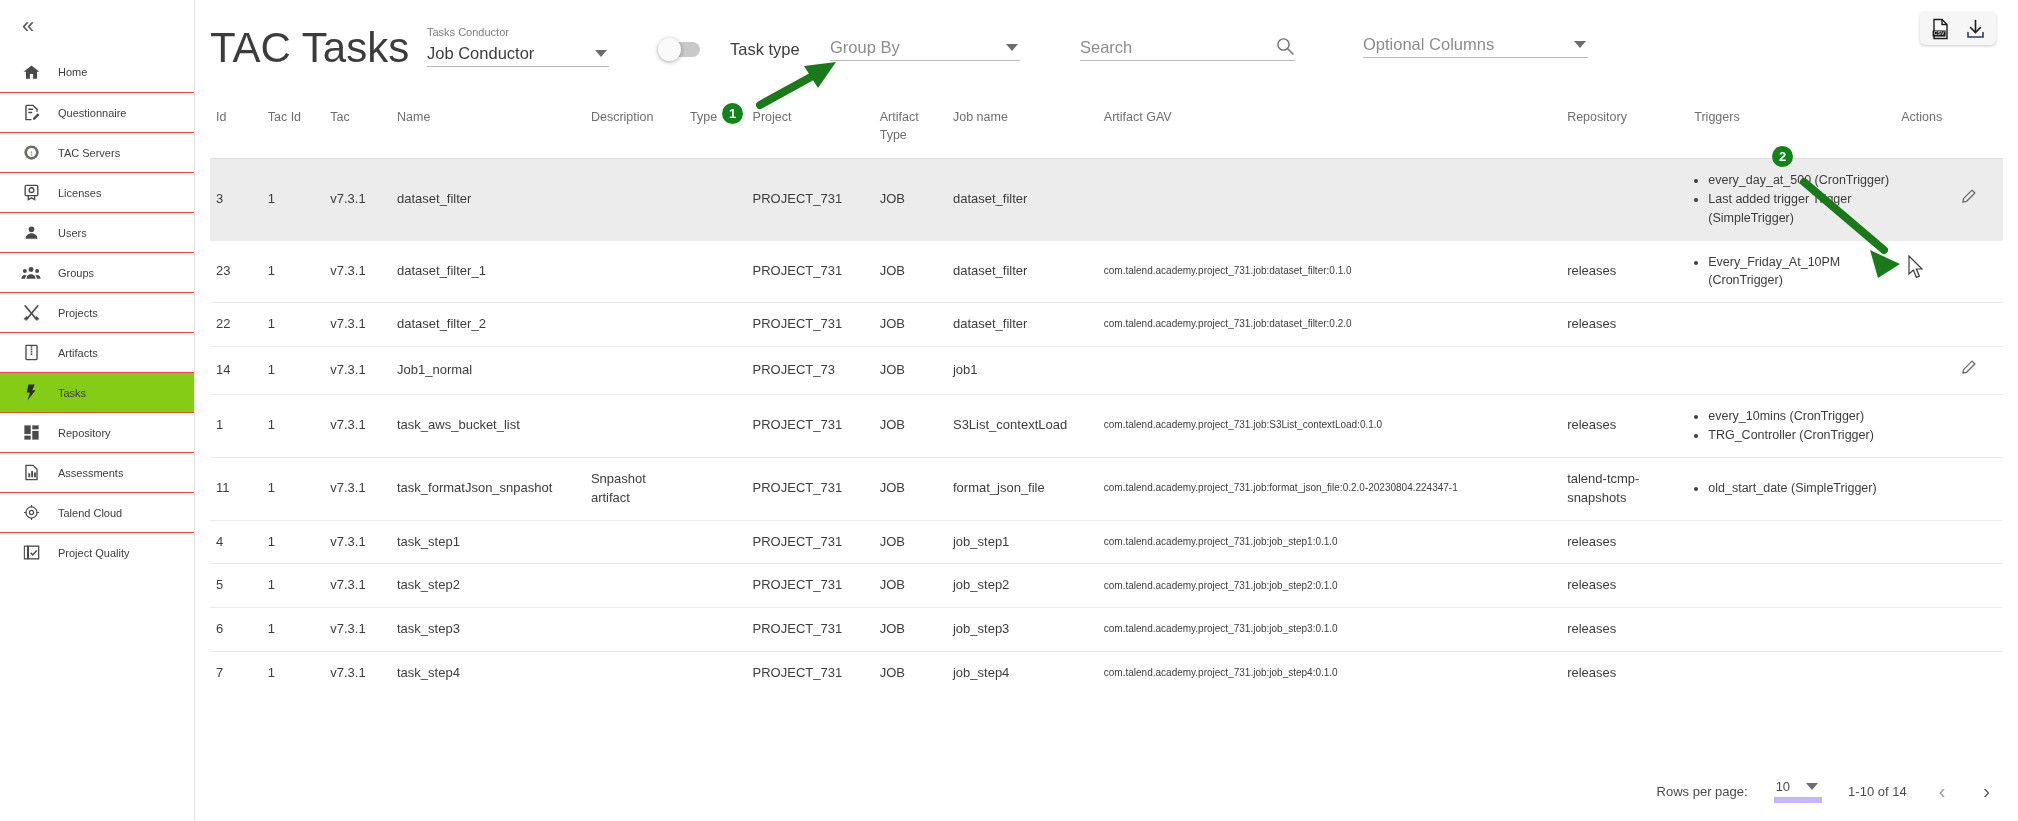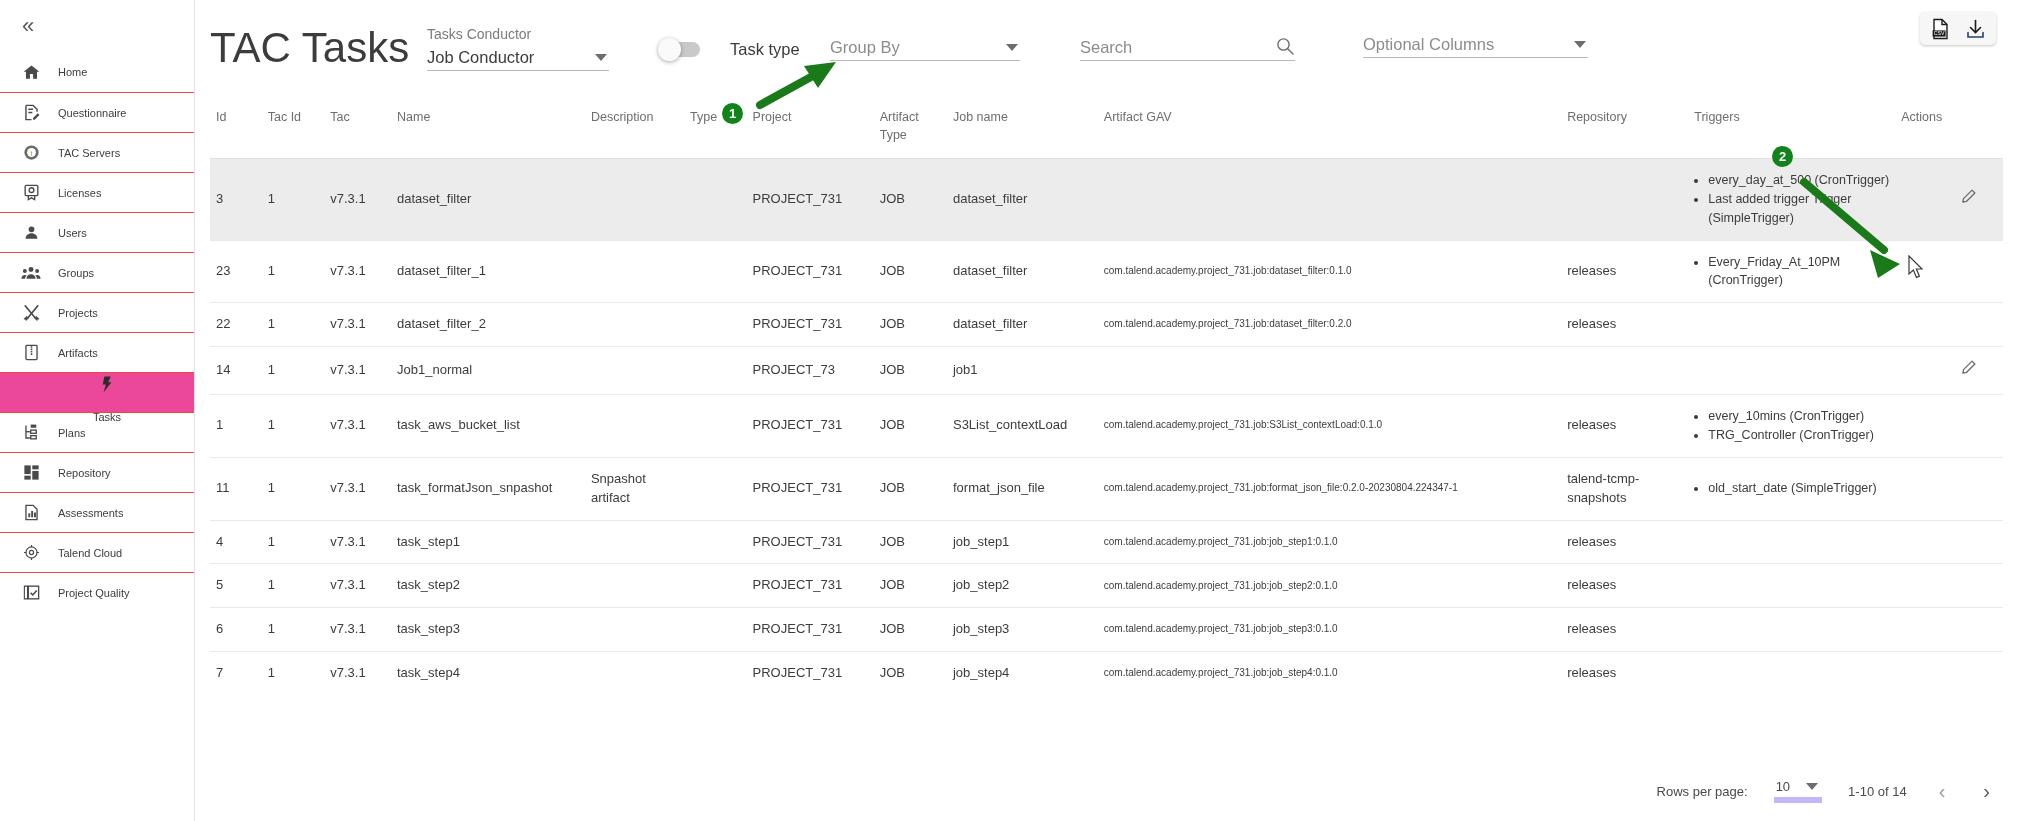--- a/index.html
+++ b/index.html
@@ -21,37 +21,37 @@
   .collapse-row {
     height:52px; display:flex; align-items:center; padding-left:22px;
   }
   .collapse-row .chev { color:#5a5a5a; font-size:22px; line-height:1; letter-spacing:-3px;}
   .nav-item {
     height:40px; display:flex; align-items:center; gap:16px;
     padding-left:20px; border-top:1px solid #ef4444;
     cursor:pointer; font-size:15px; color:#3c3c3c;
   }
   .nav-item:first-of-type { border-top:none; }
-  .nav-item.active { background:#ec4899;flex-direction:column; }
+  .nav-item.active { background:#84cc16; }
   .nav-item .ico { width:22px; height:22px; display:flex; align-items:center; justify-content:center; flex:0 0 22px;}
   .nav-item .ico svg { display:block; }
   .nav-label { font-size:11px; }
 
   
   #main { position:absolute; left:195px; top:0; right:0; bottom:0; background:#fff; }
 
   #toolbar { position:relative; height:100px; }
   #page-title {
     position:absolute; left:15px; top:24px;
     font-size:42px; font-weight:400; color:#3c3c3c; letter-spacing:0px;
     font-family:"Liberation Sans", sans-serif;
   }
 
   .field { position:absolute; }
-  .field .flabel { font-size:14px; color:#7b7b7b; margin-bottom:3px; display:block;}
+  .field .flabel { font-size:11px; color:#7b7b7b; margin-bottom:3px; display:block;}
   .field .fline {
     border-bottom:1px solid #b9b9b9; height:26px; display:flex; align-items:center;
     justify-content:space-between;
   }
   .field .fval { font-size:16.5px; color:#3c3c3c; }
   .field .fplace { font-size:16.5px; color:#8c8c8c; }
   .caret {
     width:0;height:0;border-left:6px solid transparent;border-right:6px solid transparent;
     border-top:7px solid #6d6d6d; margin-right:2px;
   }
@@ -228,32 +228,20 @@
         </span>
         <span class="nav-label">Artifacts</span>
       </div>
       <div class="nav-item active">
         <span class="ico">
           <svg width="19" height="19" viewBox="0 0 24 24" fill="#2c2c2c">
             <path d="M8 2 h8 l-3 7 h4 l-10 13 l3 -10 h-4 z"></path>
           </svg>
         </span>
         <span class="nav-label">Tasks</span>
-      </div>
-      <div class="nav-item">
-        <span class="ico">
-          <svg width="19" height="19" viewBox="0 0 24 24" fill="none" stroke="#4a4a4a" stroke-width="1.7">
-            <path d="M5 3 v16 h5"></path>
-            <path d="M5 11 h5"></path>
-            <rect x="11" y="2" width="7" height="4" fill="#4a4a4a" stroke="none"></rect>
-            <rect x="11" y="9" width="7" height="4"></rect>
-            <rect x="11" y="16" width="7" height="4"></rect>
-          </svg>
-        </span>
-        <span class="nav-label">Plans</span>
       </div>
       <div class="nav-item">
         <span class="ico">
           <svg width="19" height="19" viewBox="0 0 24 24" fill="#4a4a4a">
             <rect x="3" y="3" width="8" height="11"></rect>
             <rect x="13" y="3" width="8" height="5"></rect>
             <rect x="13" y="10" width="8" height="11"></rect>
             <rect x="3" y="16" width="8" height="5"></rect>
           </svg>
         </span>

